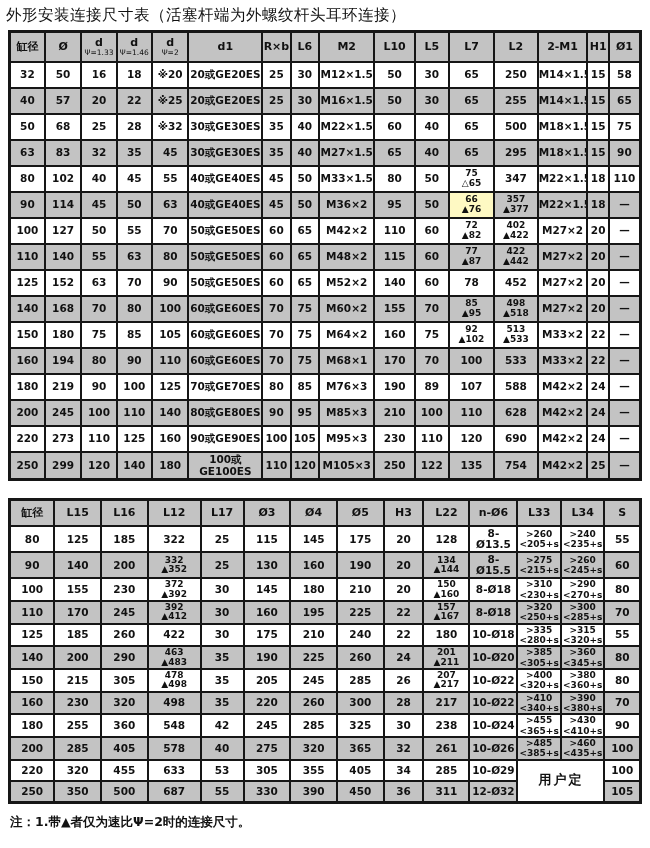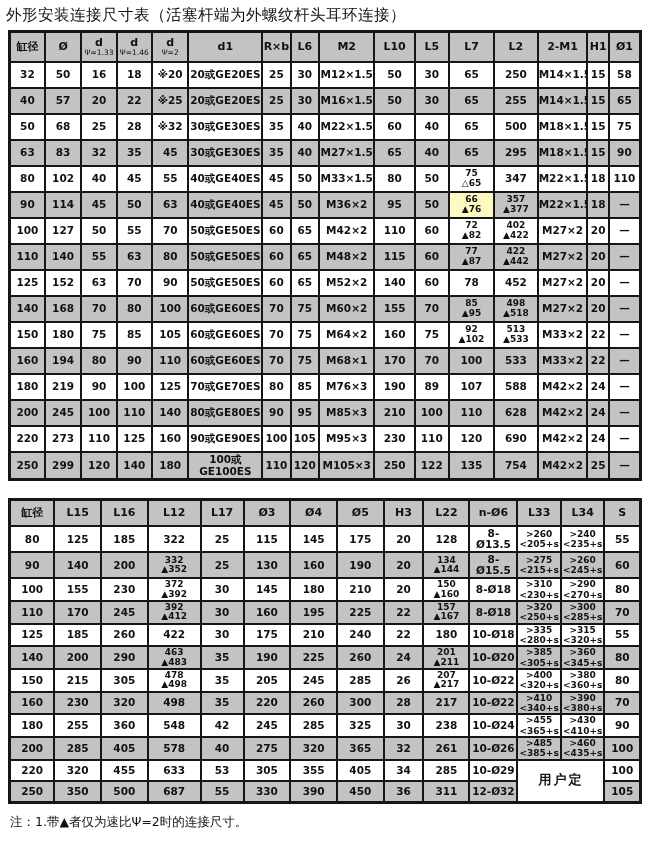--- a/index.html
+++ b/index.html
@@ -30,21 +30,21 @@
   tbody tr:nth-child(even) td{background:#c3c3c3;}
   #table1 tbody td{font-size:10.5px;height:22px;line-height:1.1;}
   #table2 tbody td{font-size:10.5px;height:17px;line-height:1.05;}
   #table2 thead th{height:22px;}
   td.two-line{font-size:9px !important;line-height:1.1;padding:0;}
   #table2 td.c11,#table2 td.c12{font-size:13px;line-height:1.15;padding:0;}
   td.user{
     background:#ffffff !important;font-size:14px;letter-spacing:2px;
   }
   .tbl-gap{height:17px;}
-  .notes{margin:12px 0 0 10px;font-size:12.5px;font-weight:normal;}
+  .notes{margin:12px 0 0 10px;font-size:12.5px;font-weight:bold;}
   .note-line{line-height:1.0;margin-bottom:8px;white-space:nowrap;}
   .note-line.indent{padding-left:26px;}
 </style>
 </head>
 <body>
 
 <div class="page-title">外形安装连接尺寸表（活塞杆端为外螺纹杆头耳环连接）</div>
 
 <table id="table1">
     <colgroup>

